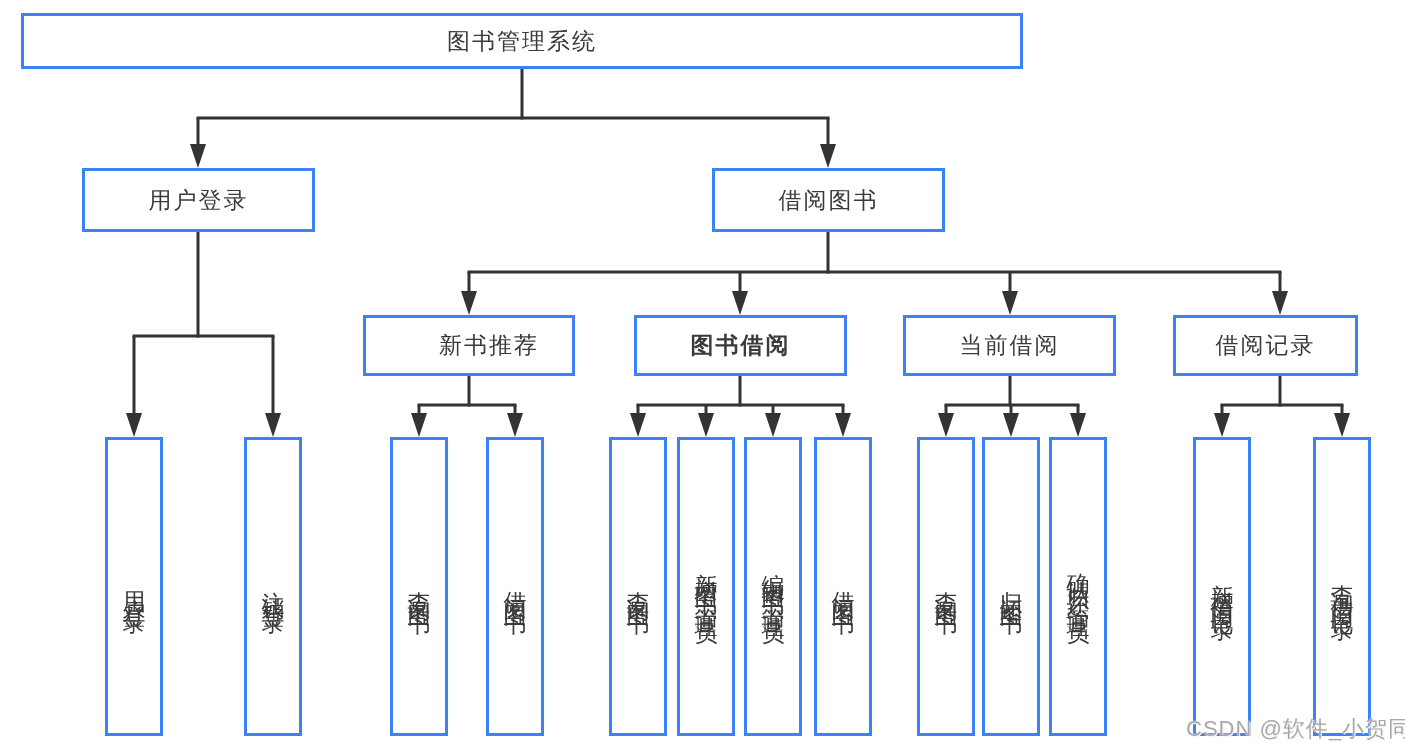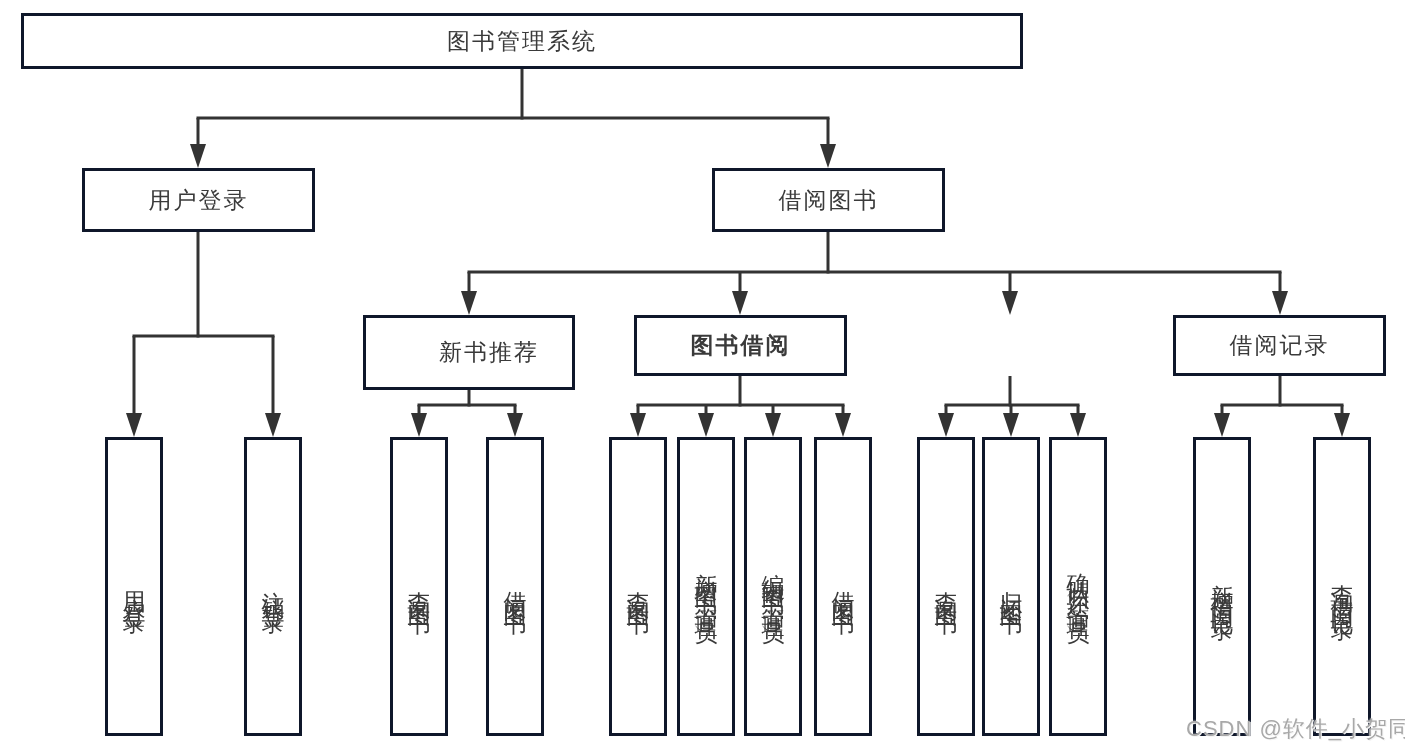--- a/index.html
+++ b/index.html
@@ -27,21 +27,21 @@
     stroke-width: 3;
   }
   #connectors polygon {
     fill: #333333;
     stroke: none;
   }
   .box {
     position: absolute;
     box-sizing: border-box;
     background: #ffffff;
-    border: 3px solid #0f172a;
+    border: 3px solid #3b82f6;
     display: flex;
     align-items: center;
     justify-content: center;
     z-index: 2;
   }
   .box .lbl {
     color: #3a3a3a;
     font-size: 23px;
     letter-spacing: 2px;
     white-space: nowrap;
@@ -144,27 +144,30 @@
     <span class="lbl">图书管理系统</span>
   </div>
 
   <div class="box" style="left:82px; top:168px; width:233px; height:64px;">
     <span class="lbl">用户登录</span>
   </div>
   <div class="box" style="left:712px; top:168px; width:233px; height:64px;">
     <span class="lbl">借阅图书</span>
   </div>
 
-  <div class="box" style="left:363px; top:315px; width:212px; height:75px;padding-left:40px;">
+  <div class="box" style="left:363px; top:315px; width:212px; height:61px;padding-left:40px;">
     <span class="lbl">新书推荐</span>
   </div>
   <div class="box" style="left:634px; top:315px; width:213px; height:61px;font-weight:bold;">
     <span class="lbl">图书借阅</span>
   </div>
-  <div class="box" style="left:1173px; top:315px; width:213px; height:61px;">
+  <div class="box" style="left:903px; top:315px; width:213px; height:61px;">
+    <span class="lbl">当前借阅</span>
+  </div>
+  <div class="box" style="left:1173px; top:315px; width:185px; height:61px;">
     <span class="lbl">借阅记录</span>
   </div>
 
   <div class="box leaf" style="left:105px;">
     <span class="vlbl">用户登录</span>
   </div>
   <div class="box leaf" style="left:244px;">
     <span class="vlbl">注销登录</span>
   </div>
 

